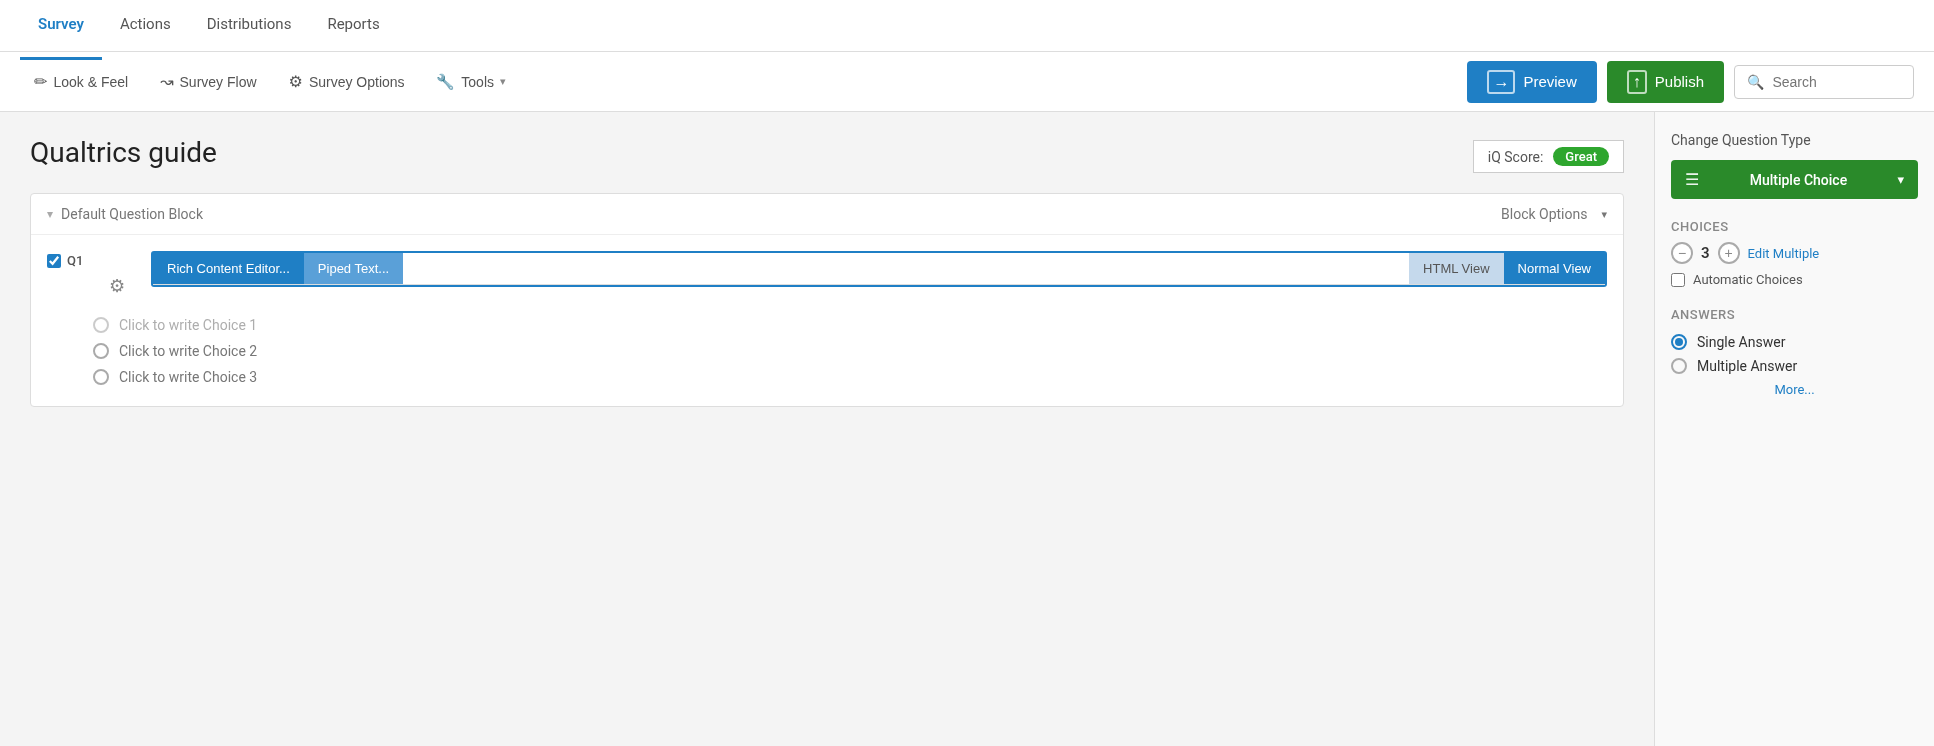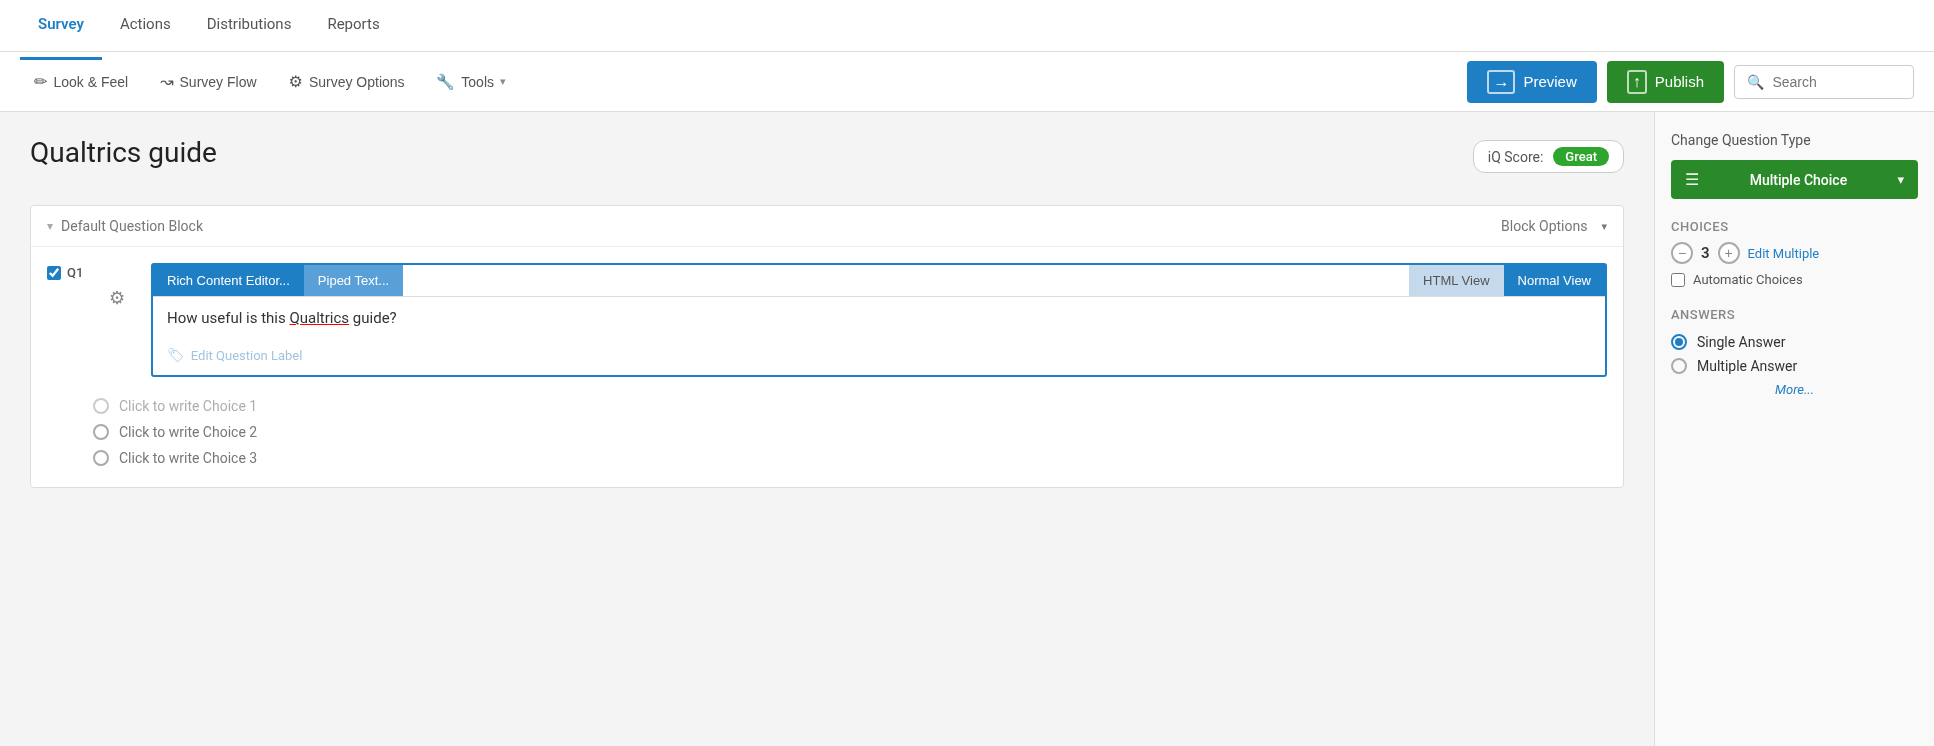--- a/index.html
+++ b/index.html
@@ -16,22 +16,22 @@
     .toolbar-btn { display: flex; align-items: center; gap: 6px; padding: 8px 14px; border-radius: 4px; cursor: pointer; font-size: 14px; color: #555; background: transparent; border: none; }
     .toolbar-right { display: flex; align-items: center; gap: 10px; }
     .btn-preview { background: #1f7fc5; color: #fff; border: none; border-radius: 4px; padding: 9px 20px; font-size: 15px; cursor: pointer; display: flex; align-items: center; gap: 8px; font-weight: 500; }
     .btn-publish { background: #2a8a2a; color: #fff; border: none; border-radius: 4px; padding: 9px 20px; font-size: 15px; cursor: pointer; display: flex; align-items: center; gap: 8px; font-weight: 500; }
     .search-box { border: 1px solid #ccc; border-radius: 4px; padding: 8px 12px; font-size: 14px; color: #999; display: flex; align-items: center; gap: 8px; background: #fff; width: 180px; cursor: text; }
     .search-box input { border: none; outline: none; font-size: 14px; color: #999; width: 100%; background: transparent; }
 
     
     .main { display: flex; height: calc(100vh - 112px); }
     .survey-area { flex: 1; padding: 24px 30px; overflow-y: auto; }
-    .survey-title { font-size: 28px; font-weight: 400; color: #222; margin-bottom: 16px; }
-    .iq-score { display: inline-flex; align-items: center; gap: 10px; border: 1px solid #ccc; border-radius: 12px; padding: 6px 14px; font-size: 14px; color: #555; background: #fff; float: right; margin-top: 4px; }
+    .survey-title { font-size: 28px; font-weight: 400; color: #222; margin-bottom: 4px; }
+    .iq-score { display: inline-flex; align-items: center; gap: 10px; border: 1px solid #ccc; border-radius: 0; padding: 6px 14px; font-size: 14px; color: #555; background: #fff; float: right; margin-top: 4px; }
     .iq-badge { background: #2ea62e; color: #fff; border-radius: 20px; padding: 2px 12px; font-size: 13px; font-weight: 500; }
 
     
     .question-block { background: #fff; border: 1px solid #ddd; border-radius: 4px; margin-top: 20px; }
     .block-header { display: flex; align-items: center; padding: 12px 16px; border-bottom: 1px solid #eee; }
     .block-title { font-size: 14px; color: #777; display: flex; align-items: center; gap: 8px; flex: 1; }
     .block-options-btn { display: flex; align-items: center; gap: 14px; color: #777; font-size: 14px; cursor: pointer; }
 
     
     .question-row { display: flex; align-items: flex-start; padding: 16px; gap: 12px; }
@@ -72,21 +72,21 @@
     .edit-multiple-link { color: #1f7fc5; text-decoration: none; font-size: 13px; cursor: pointer; }
     .checkbox-row { display: flex; align-items: center; gap: 8px; font-size: 13px; color: #555; margin-top: 4px; }
     .checkbox-row input[type="checkbox"] { width: 14px; height: 14px; }
 
     .answers-section { }
     .answers-label { font-size: 13px; color: #888; font-weight: 500; margin-bottom: 12px; text-transform: uppercase; letter-spacing: 0.5px; }
     .answer-option { display: flex; align-items: center; gap: 10px; margin-bottom: 8px; font-size: 14px; color: #333; }
     .radio-filled { width: 16px; height: 16px; border-radius: 50%; border: 2px solid #1f7fc5; display: inline-block; flex-shrink: 0; position: relative; }
     .radio-filled::after { content: ''; position: absolute; top: 50%; left: 50%; transform: translate(-50%, -50%); width: 8px; height: 8px; border-radius: 50%; background: #1f7fc5; }
     .radio-empty { width: 16px; height: 16px; border-radius: 50%; border: 2px solid #aaa; display: inline-block; flex-shrink: 0; }
-    .more-link { color: #1f7fc5; font-size: 13px; cursor: pointer; margin-top: 4px; display: block; text-align: center; font-style: italic; }
+    .more-link { color: #1f7fc5; font-size: 13px; cursor: pointer; margin-top: 4px; display: block; text-align: center; }
 
     
     ::-webkit-scrollbar { width: 6px; }
     ::-webkit-scrollbar-track { background: #f1f1f1; }
     ::-webkit-scrollbar-thumb { background: #ccc; border-radius: 3px; }
   </style>
 </head>
 <body>
 
 <nav class="top-nav">
@@ -181,29 +181,20 @@
             </button>
             <div class="q-tab-right">
               <button class="q-tab view-tab">
                 <span>HTML View</span>
               </button>
               <button class="q-tab view-tab active">
                 <span>Normal View</span>
               </button>
             </div>
           </div>
-          <div class="q-content">
-            <div class="q-text" contenteditable="true" style="">
-              How useful is this <span class="underline">Qualtrics</span> guide?
-            </div>
-            <div class="q-label-hint">
-              <span style="color:#a0c4e0; font-size:14px;">🏷</span>
-              <span style="color:#a0c4e0;">Edit Question Label</span>
-            </div>
-          </div>
         </div>
       </div>
 
       <div class="choices-list">
         <div class="choice-item" style="opacity:0.6;">
           <span class="radio-circle"></span>
           <span>Click to write Choice 1</span>
         </div>
         <div class="choice-item">
           <span class="radio-circle"></span>

